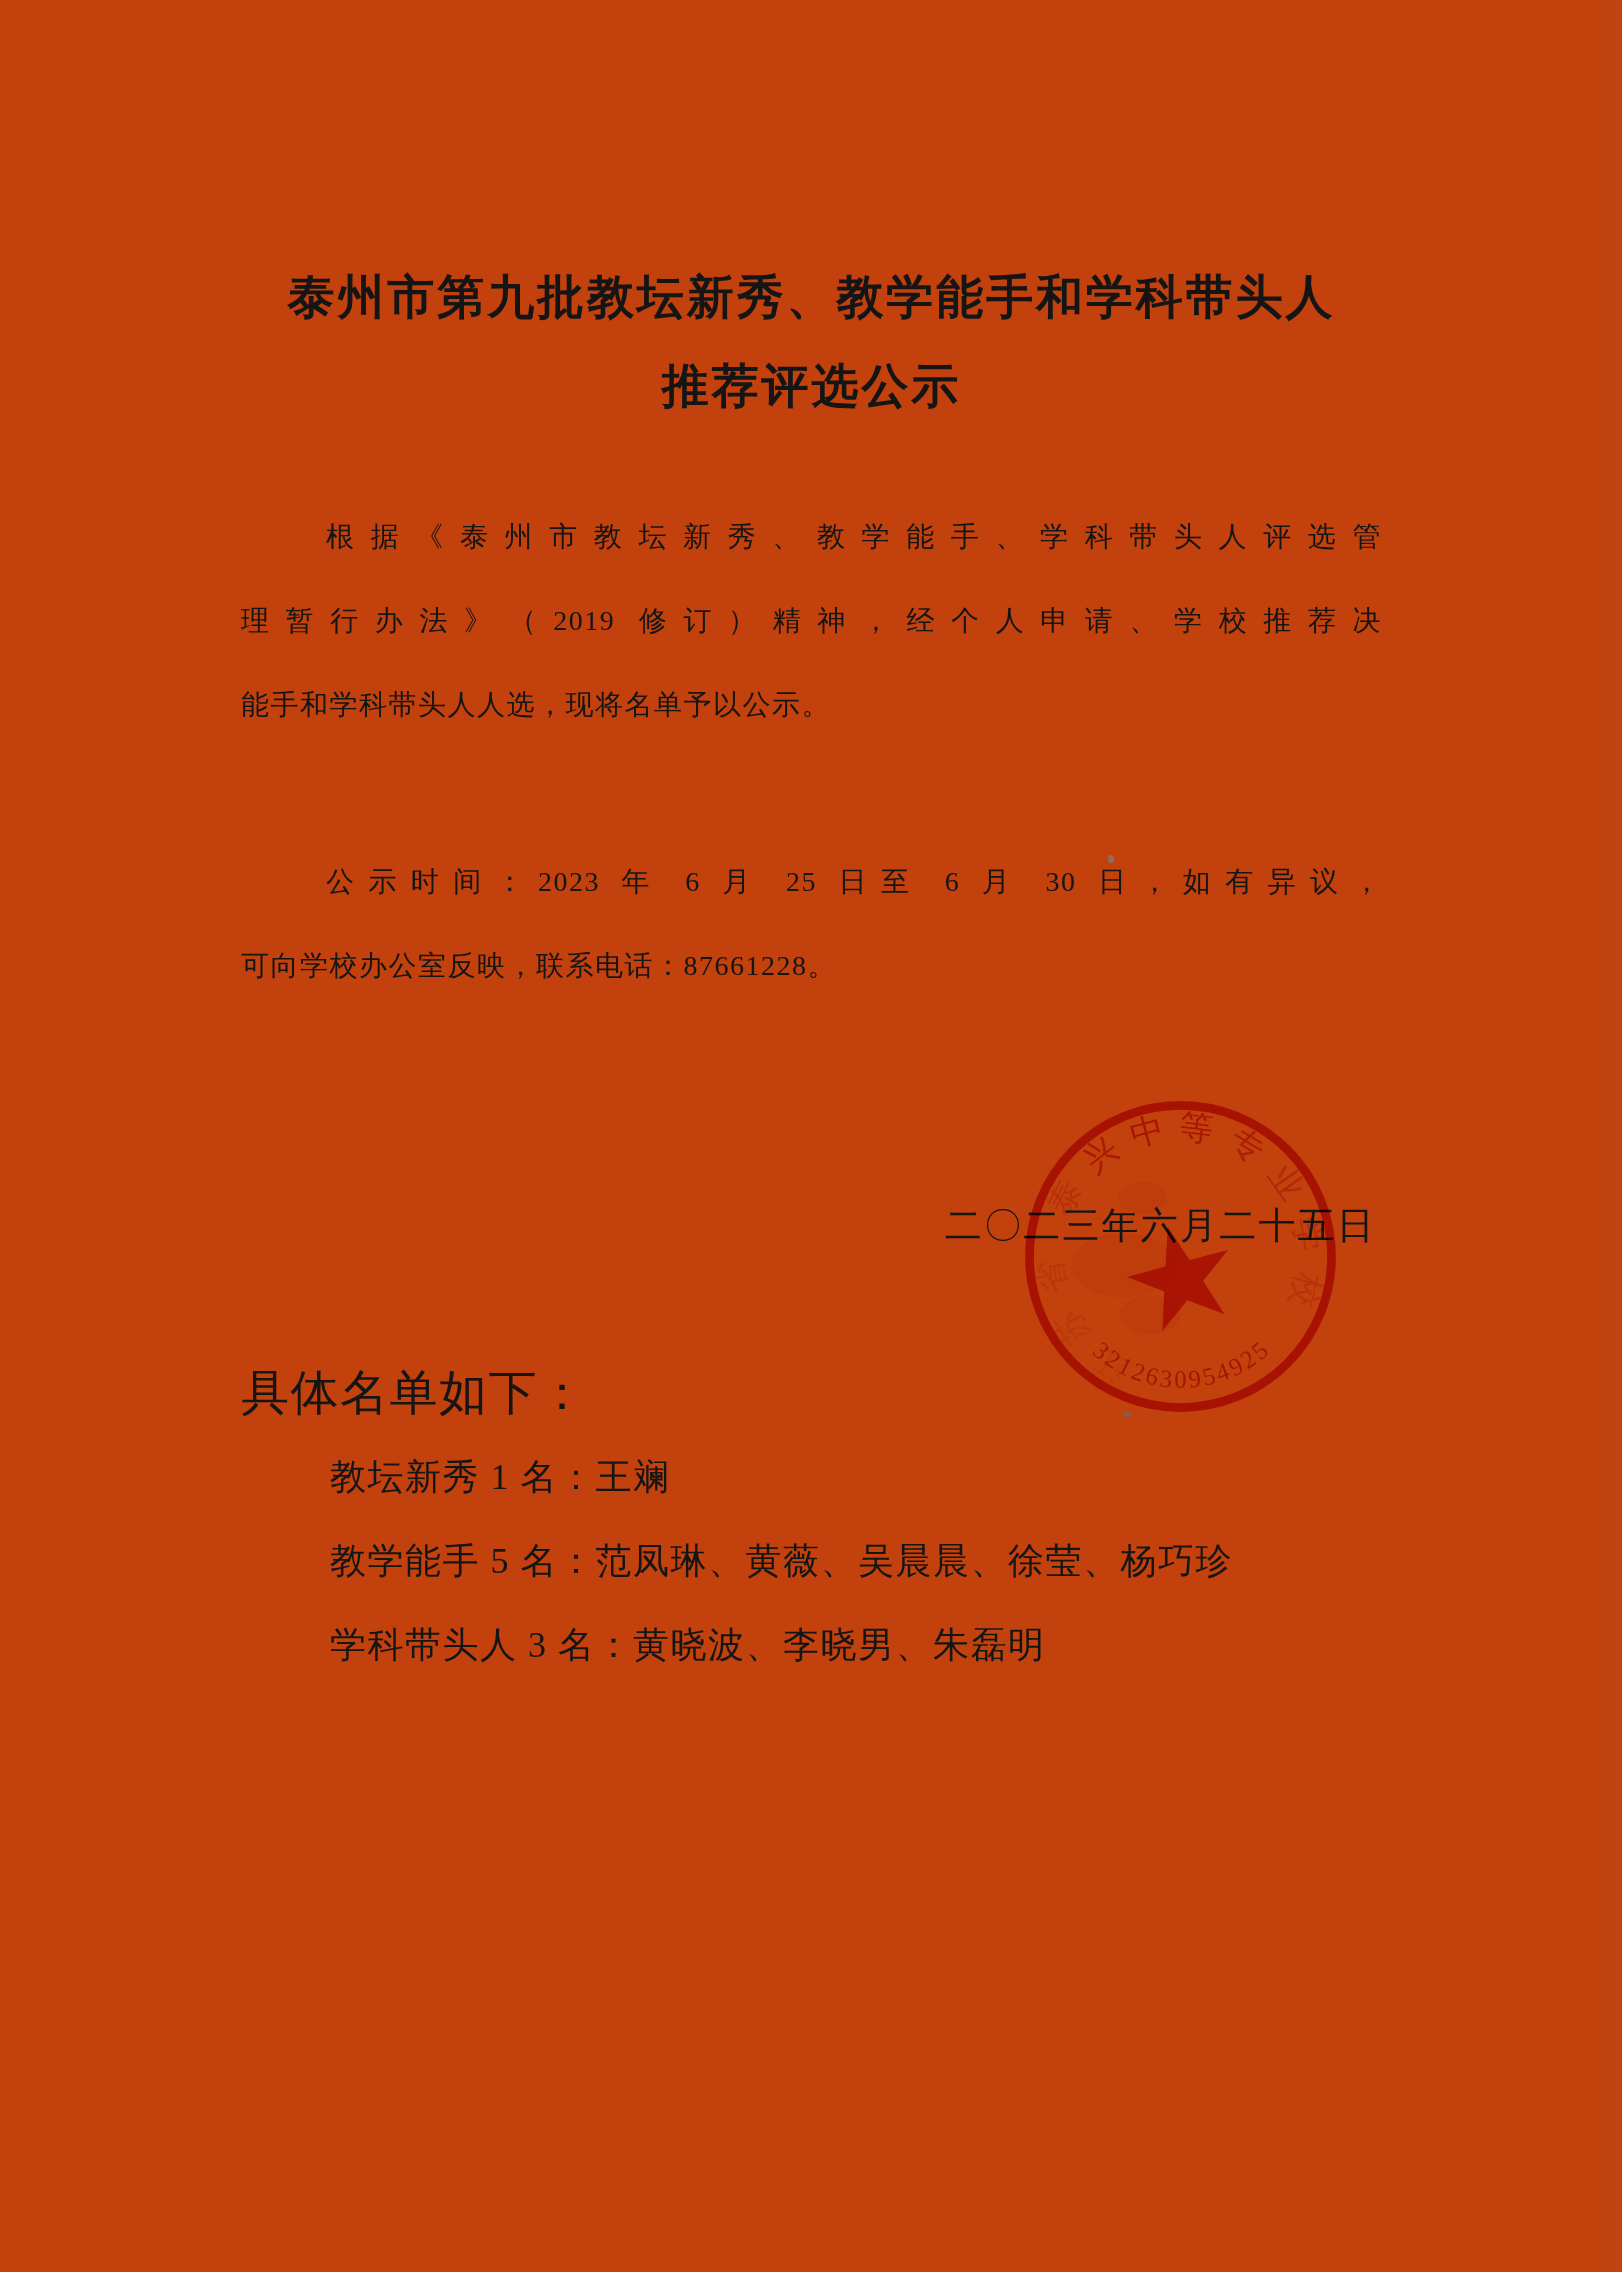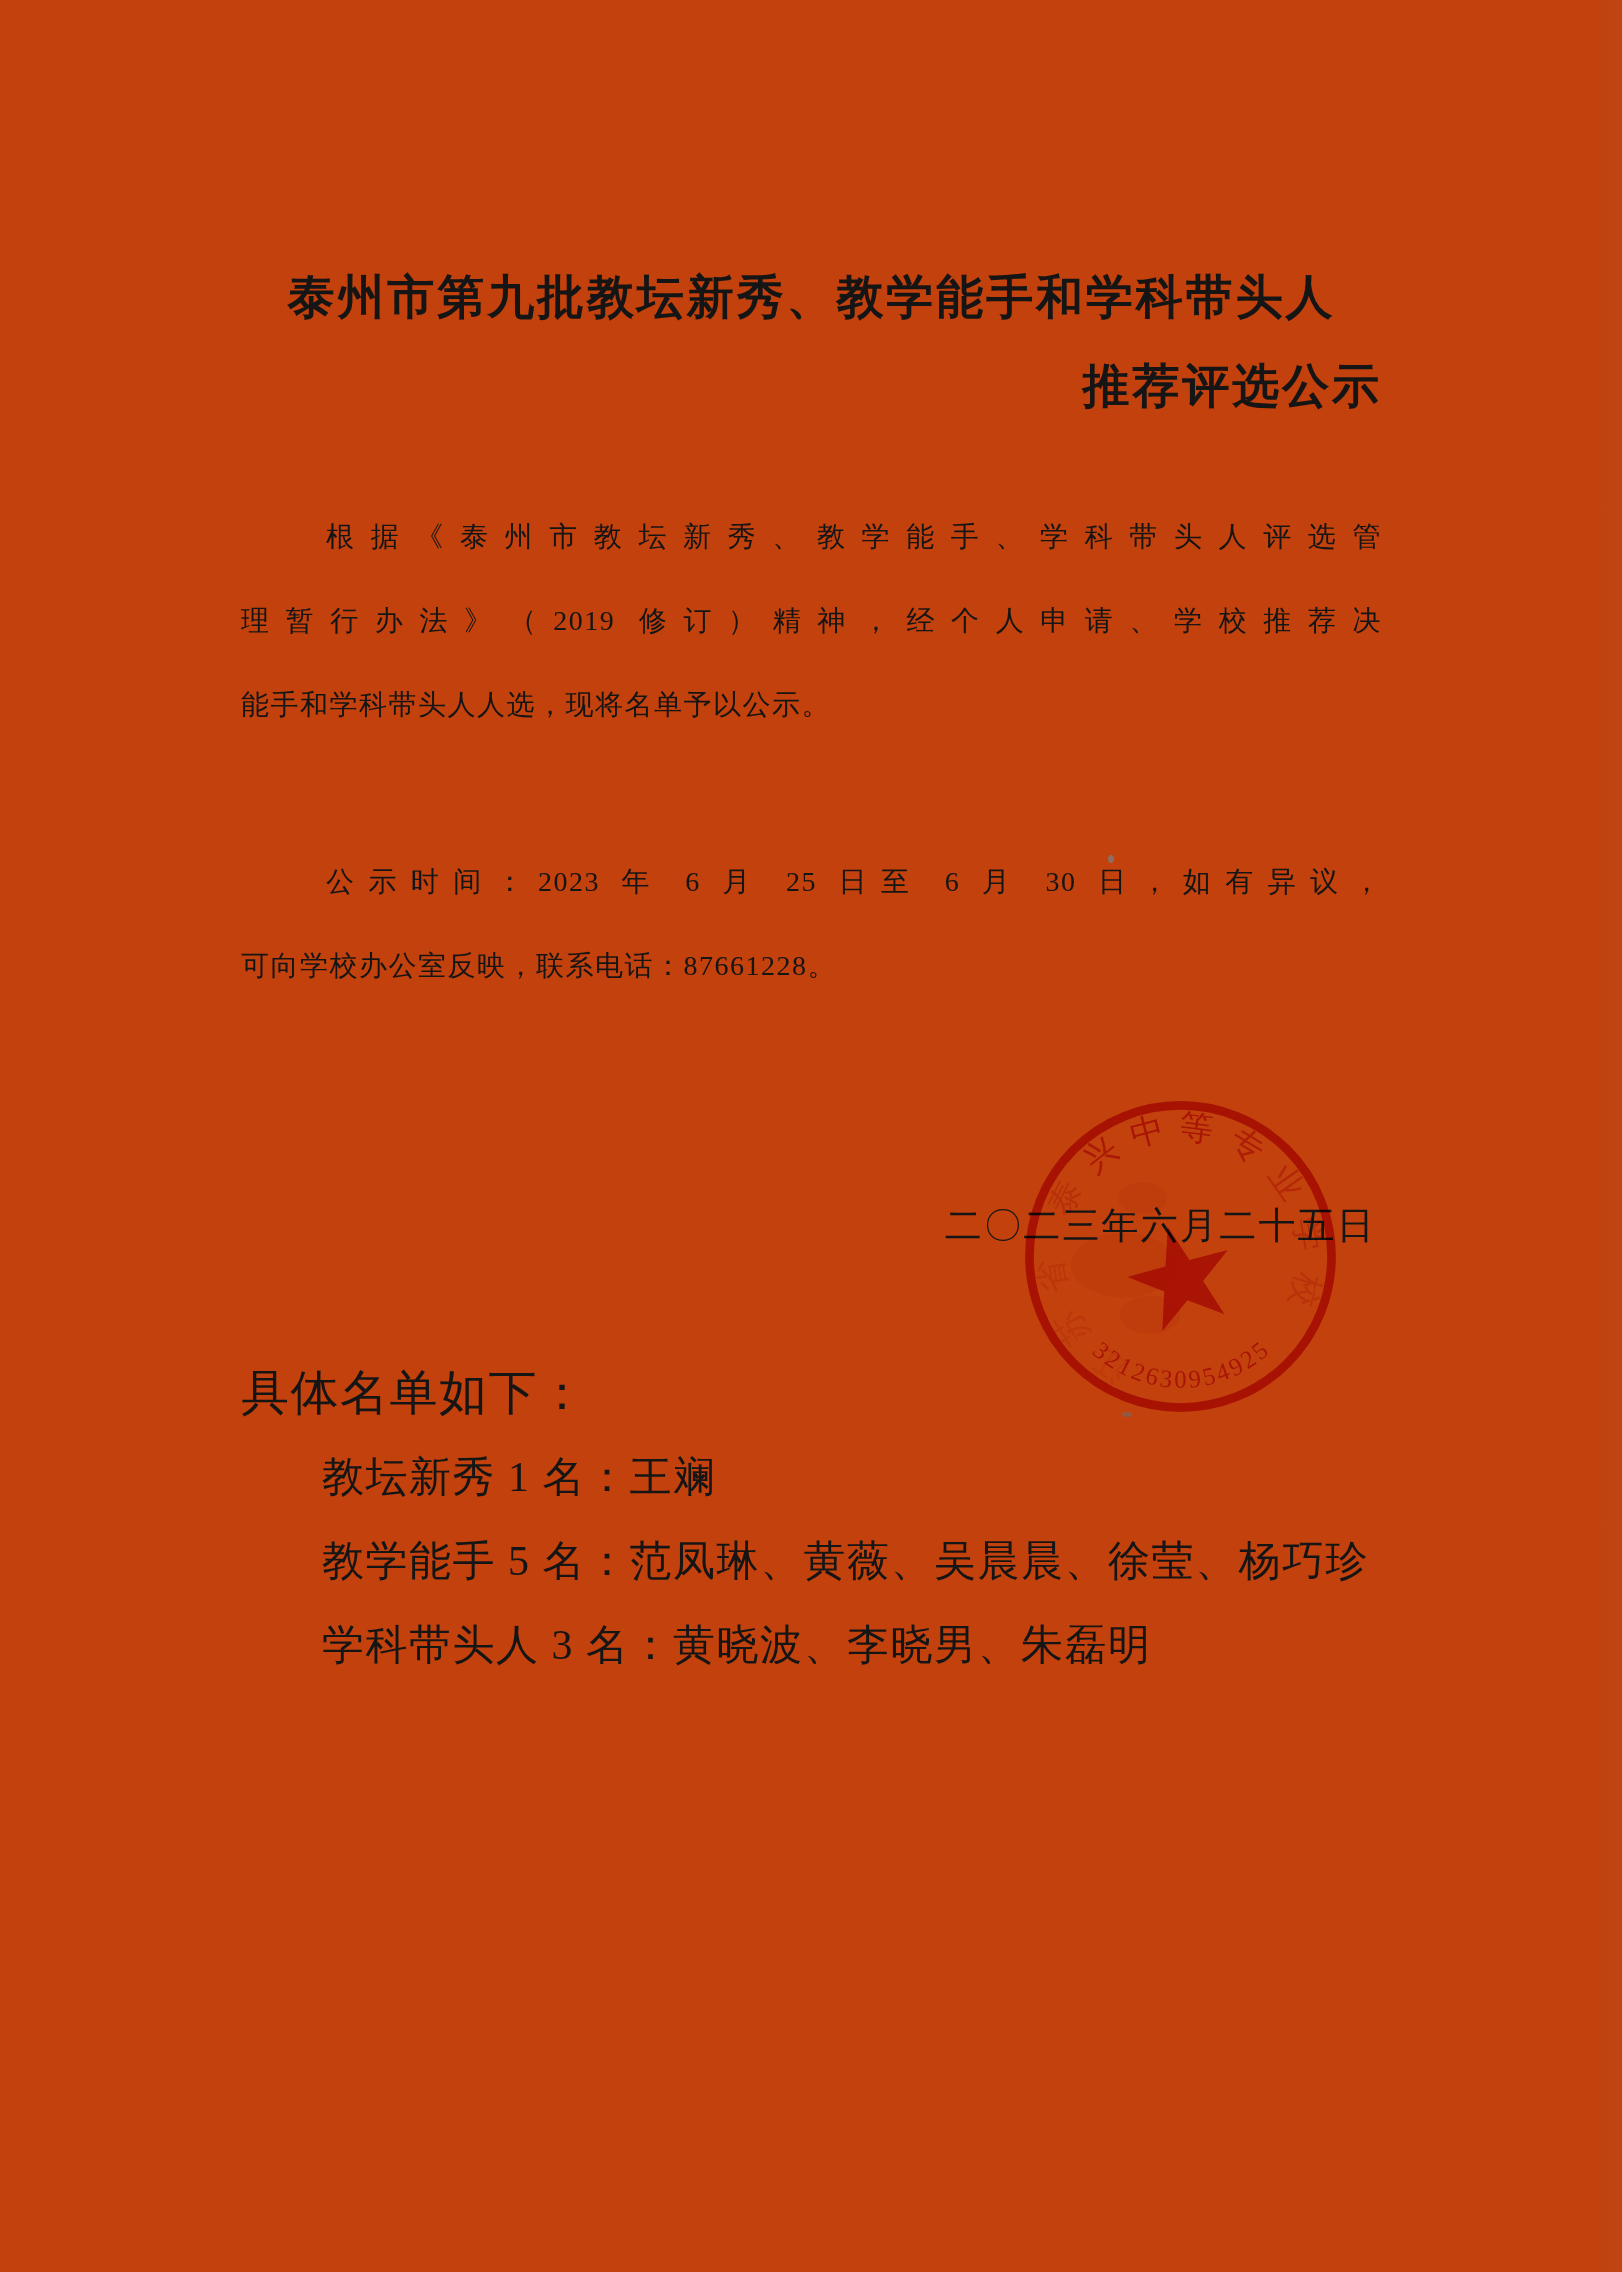--- a/index.html
+++ b/index.html
@@ -17,21 +17,21 @@
     left: 241px;
     width: 1141px;
     text-align: center;
     font-size: 47px;
     line-height: 61px;
     font-weight: bold;
     letter-spacing: 2.9px;
     white-space: nowrap;
   }
   .title-1 { top: 267px; }
-  .title-2 { top: 356px; text-align: right; }
+  .title-2 { top: 356px; }
   .para {
     position: absolute;
     left: 241px;
     width: 1141px;
     font-size: 28px;
     letter-spacing: 1.5px;
   }
   .para-1 { top: 495px; }
   .para-2 { top: 840px; }
   .bodyline {
@@ -61,23 +61,23 @@
     left: 241px;
     width: 1141px;
     font-size: 48px;
     line-height: 84px;
     letter-spacing: 1.5px;
     white-space: nowrap;
   }
   .roster {
     position: absolute;
     top: 1435px;
-    left: 237px;
+    left: 245px;
     width: 1141px;
-    font-size: 42px;
+    font-size: 36px;
     letter-spacing: 1.5px;
   }
   .roster .bodyline { padding-left: 85px; }
   .seal {
     position: absolute;
     left: 1020px;
     top: 1096px;
     width: 321px;
     height: 321px;
     z-index: 3;

